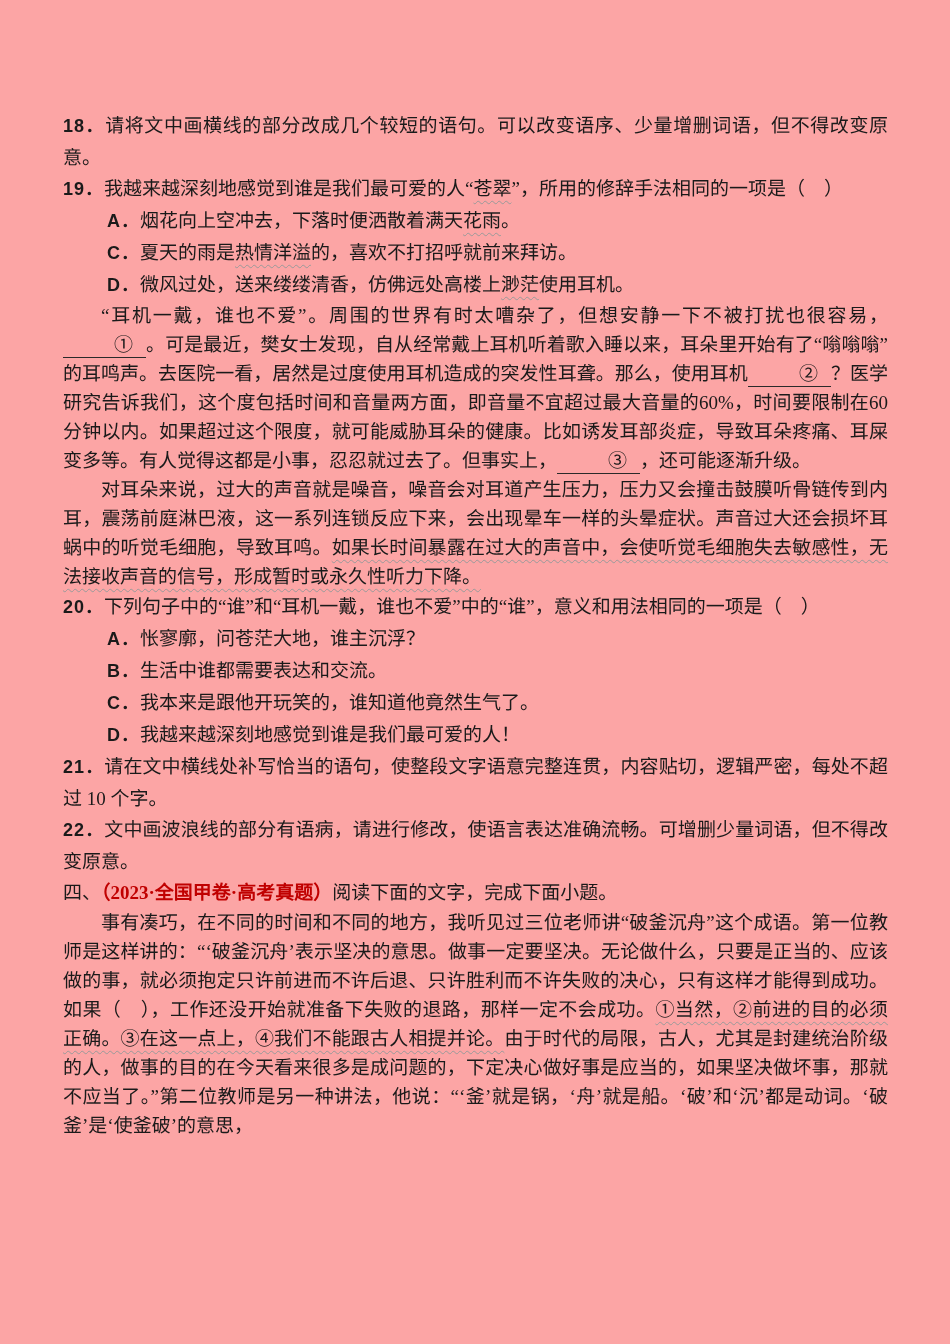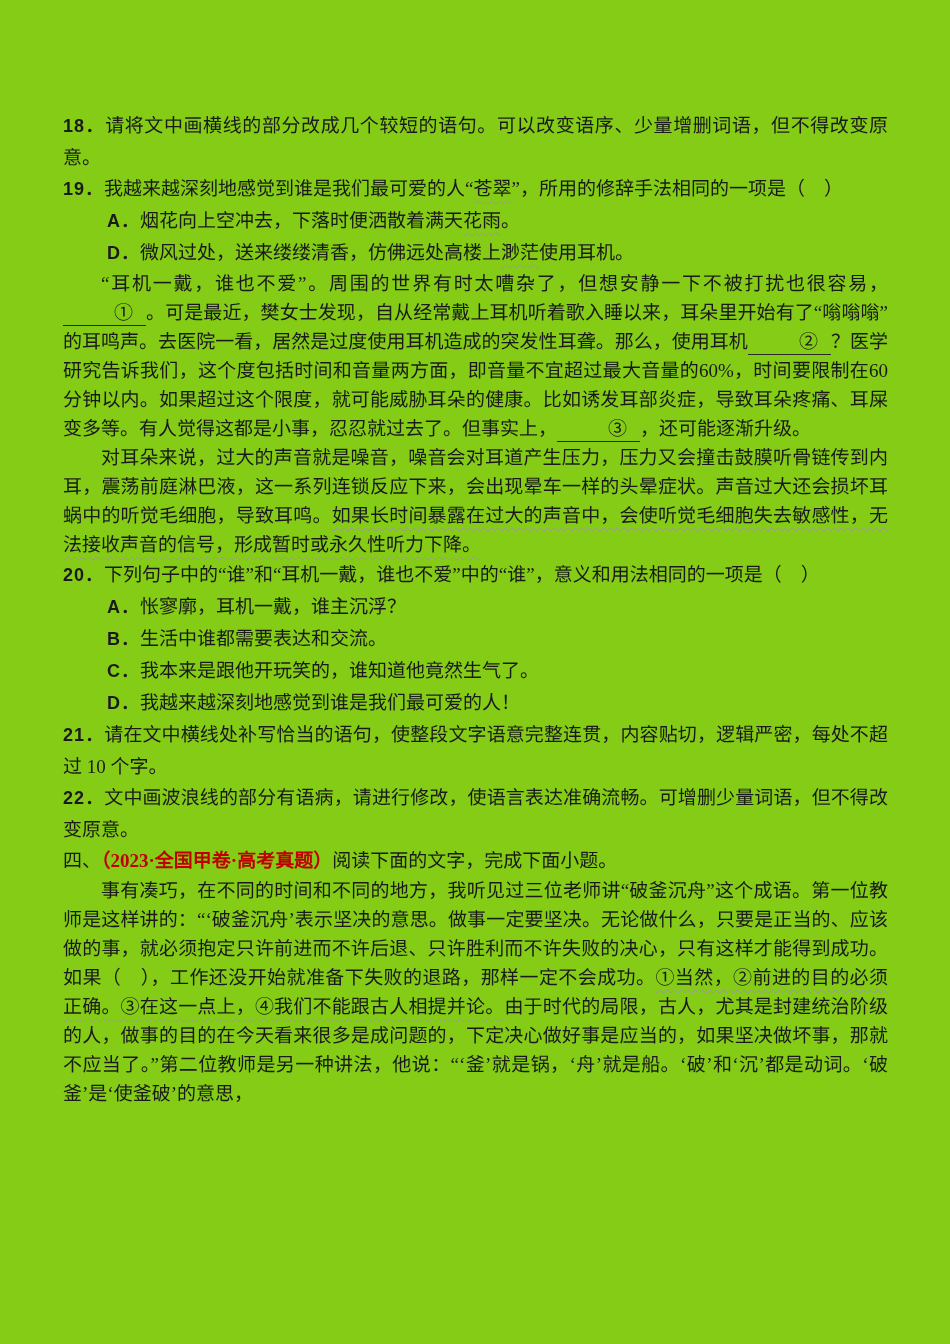--- a/index.html
+++ b/index.html
@@ -1,21 +1,21 @@
 <!DOCTYPE html>
 <html lang="zh-CN"><head>
 <meta charset="utf-8">
 <style>
   html, body { margin: 0; padding: 0; background: #ffffff; }
   .page {
     position: relative;
     width: 950px;
     height: 1344px;
     margin: 0 auto;
-    background: #84cc16;
+    background: #fca5a5;
     box-sizing: border-box;
     padding: 110px 62px 0 63px;
     font-family: "Liberation Serif", "DejaVu Serif", serif;
     color: #1a1a1a;
     font-size: 19px;
     overflow: hidden;
   }
   p { margin: 0; }
   .q    { line-height: 31px; text-align: justify; }
   .opt  { line-height: 31px; padding-left: 44px; text-align: justify; }
@@ -46,31 +46,32 @@
 </head>
 <body>
 
 <div class="page">
 
   <p class="q"><span class="num">18．</span><span>请将文中画横线的部分改成几个较短的语句。可以改变语序、少量增删词语，但不得改变原意。</span></p>
 
   <p class="q"><span class="num">19．</span><span>我越来越深刻地感觉到谁是我们最可爱的人“</span><span class="wavy">苍翠</span><span>”，所用的修辞手法相同的一项是（　）</span></p>
 
   <p class="opt"><span class="num">A．</span><span>烟花向上空冲去，下落时便洒散着满天</span><span class="wavy">花雨</span><span>。</span></p>
+  <p class="opt"><span class="num">C．</span><span>夏天的雨是</span><span class="wavy">热情洋溢</span><span>的，喜欢不打招呼就前来拜访。</span></p>
   <p class="opt"><span class="num">D．</span><span>微风过处，送来缕缕清香，仿佛远处高楼上</span><span class="wavy">渺茫</span><span>使用耳机。</span></p>
 
 
 
   <p class="para"><span>“耳机一戴，谁也不爱”。周围的世界有时太嘈杂了，但想安静一下不被打扰也很容易，</span><span class="blank"><span>①</span></span><span>。可是最近，樊女士发现，自从经常戴上耳机听着歌入睡以来，耳朵里开始有了“嗡嗡嗡”的耳鸣声。去医院一看，居然是过度使用耳机造成的突发性耳聋。那么，使用耳机</span><span class="blank"><span>②</span></span><span>？医学研究告诉我们，这个度包括时间和音量两方面，即音量不宜超过最大音量的60%，时间要限制在60分钟以内。如果超过这个限度，就可能威胁耳朵的健康。比如诱发耳部炎症，导致耳朵疼痛、耳屎变多等。有人觉得这都是小事，忍忍就过去了。但事实上，</span><span class="blank"><span>③</span></span><span>，还可能逐渐升级。</span></p>
 
   <p class="para"><span>对耳朵来说，过大的声音就是噪音，噪音会对耳道产生压力，压力又会撞击鼓膜听骨链传到内耳，震荡前庭淋巴液，这一系列连锁反应下来，会出现晕车一样的头晕症状。声音过大还会损坏耳蜗中的听觉毛细胞，导致耳鸣。</span><span class="wavy">如果长时间暴露在过大的声音中，会使听觉毛细胞失去敏感性，无法接收声音的信号，形成暂时或永久性听力下降。</span></p>
 
   <p class="q"><span class="num">20．</span><span>下列句子中的“谁”和“耳机一戴，谁也不爱”中的“谁”，意义和用法相同的一项是（　）</span></p>
 
-  <p class="opt"><span class="num">A．</span><span>怅寥廓，耳机一戴，谁主沉浮？</span></p>
+  <p class="opt"><span class="num">A．</span><span>怅寥廓，问苍茫大地，谁主沉浮？</span></p>
   <p class="opt"><span class="num">B．</span><span>生活中谁都需要表达和交流。</span></p>
   <p class="opt"><span class="num">C．</span><span>我本来是跟他开玩笑的，谁知道他竟然生气了。</span></p>
   <p class="opt"><span class="num">D．</span><span>我越来越深刻地感觉到谁是我们最可爱的人！</span></p>
 
   <p class="q"><span class="num">21．</span><span>请在文中横线处补写恰当的语句，使整段文字语意完整连贯，内容贴切，逻辑严密，每处不超过 10 个字。</span></p>
 
   <p class="q"><span class="num">22．</span><span>文中画波浪线的部分有语病，请进行修改，使语言表达准确流畅。可增删少量词语，但不得改变原意。</span></p>
 
   <p class="q sec4"><span>四、</span><span class="red">（2023·全国甲卷·高考真题）</span><span>阅读下面的文字，完成下面小题。</span></p>
 

